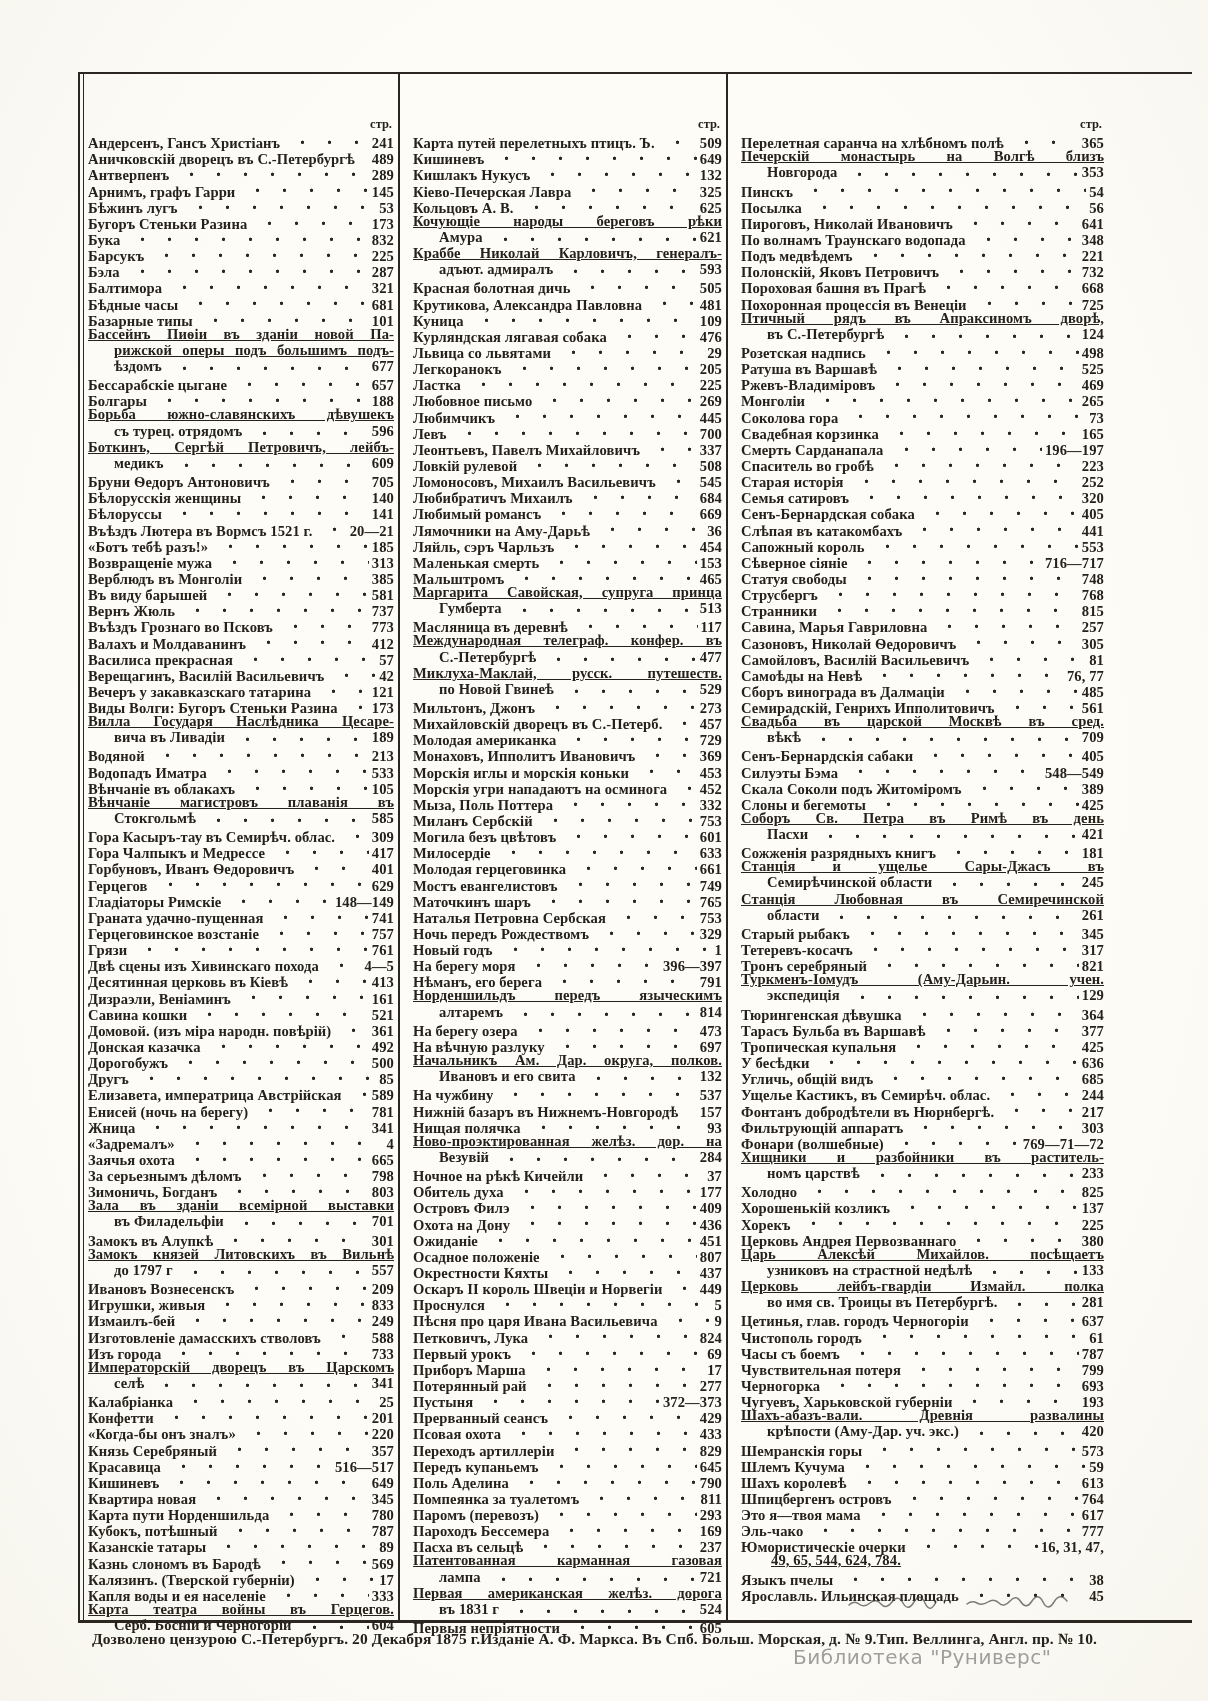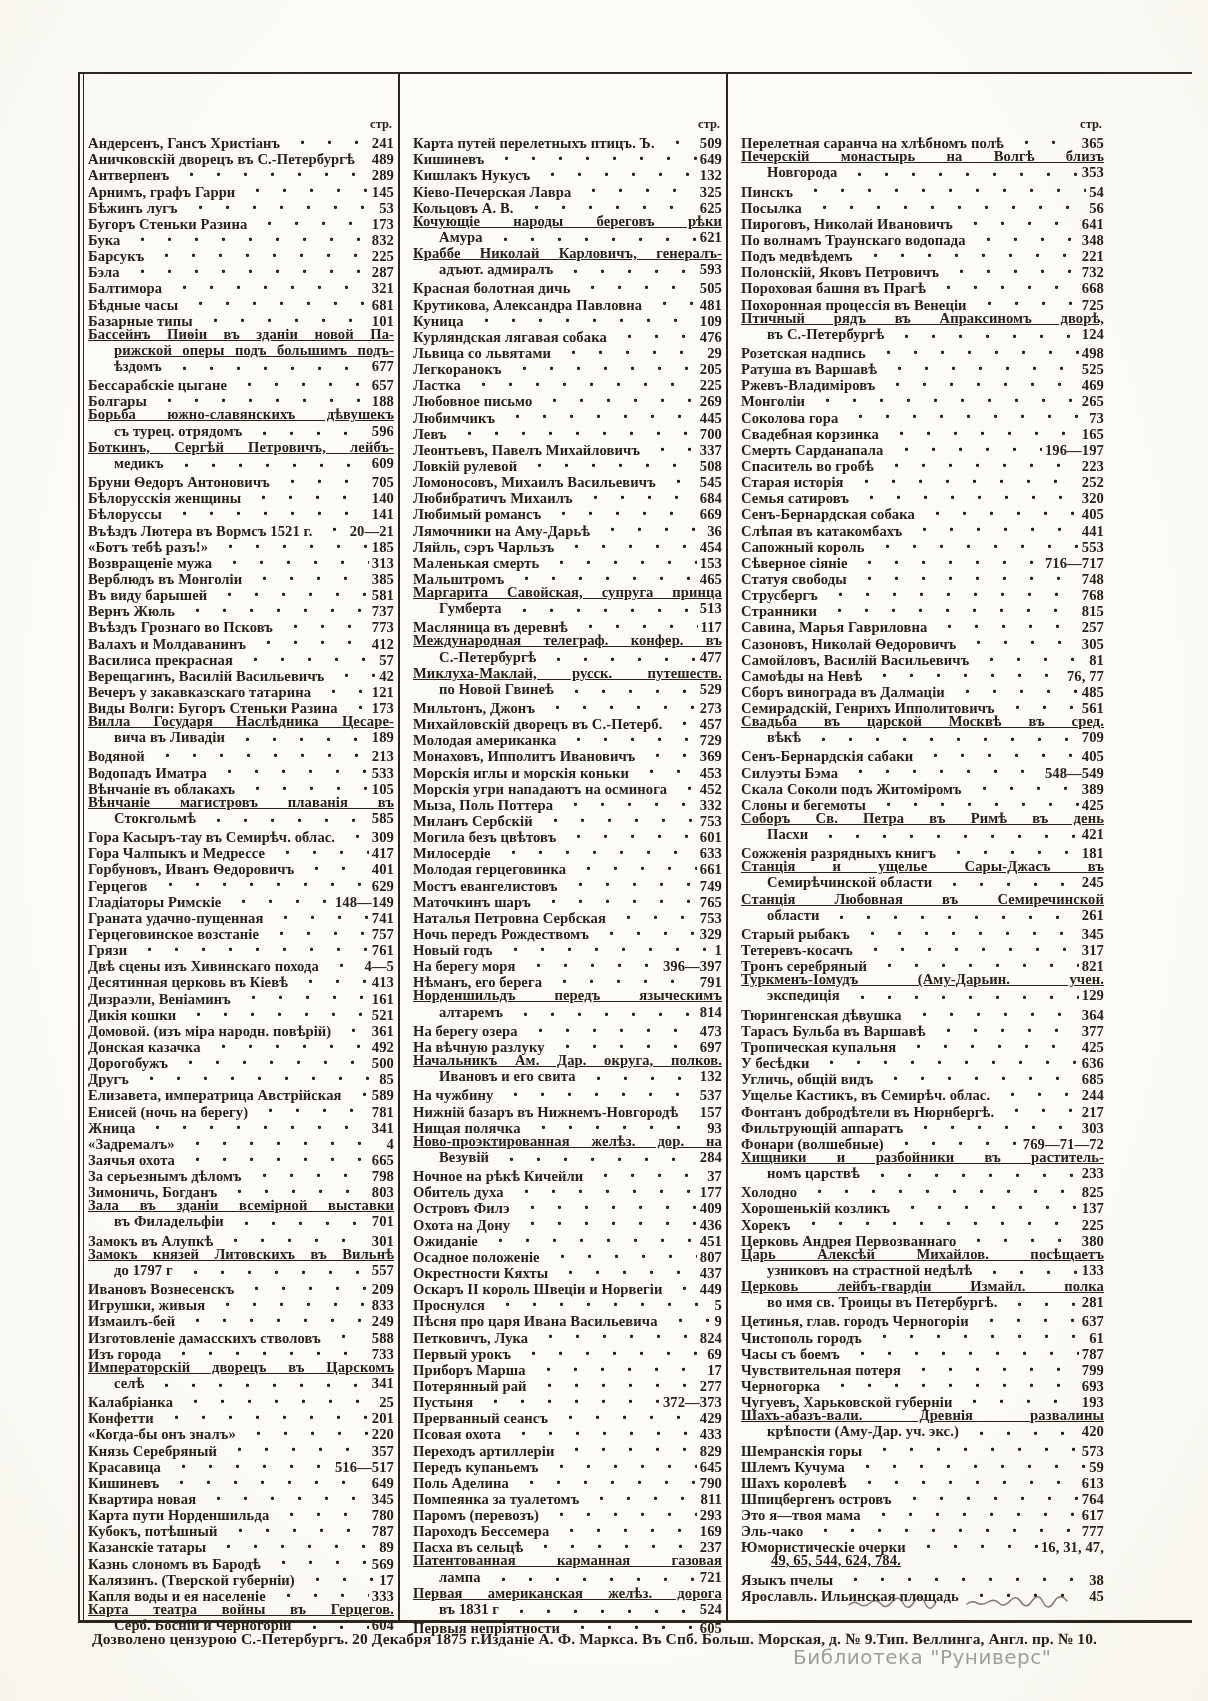--- a/index.html
+++ b/index.html
@@ -314,21 +314,21 @@
             <span class="t">Десятинная церковь въ Кіевѣ</span>
             <span class="leader"></span>
             <span class="p">413</span>
           </div>
           <div class="line">
             <span class="t">Дизраэли, Веніаминъ</span>
             <span class="leader"></span>
             <span class="p">161</span>
           </div>
           <div class="line">
-            <span class="t">Дикія кошки</span>
+            <span class="t">Савина кошки</span>
             <span class="leader"></span>
             <span class="p">521</span>
           </div>
           <div class="line">
             <span class="t">Домовой. (изъ міра народн. повѣрій)</span>
             <span class="leader"></span>
             <span class="p">361</span>
           </div>
           <div class="line">
             <span class="t">Донская казачка</span>

